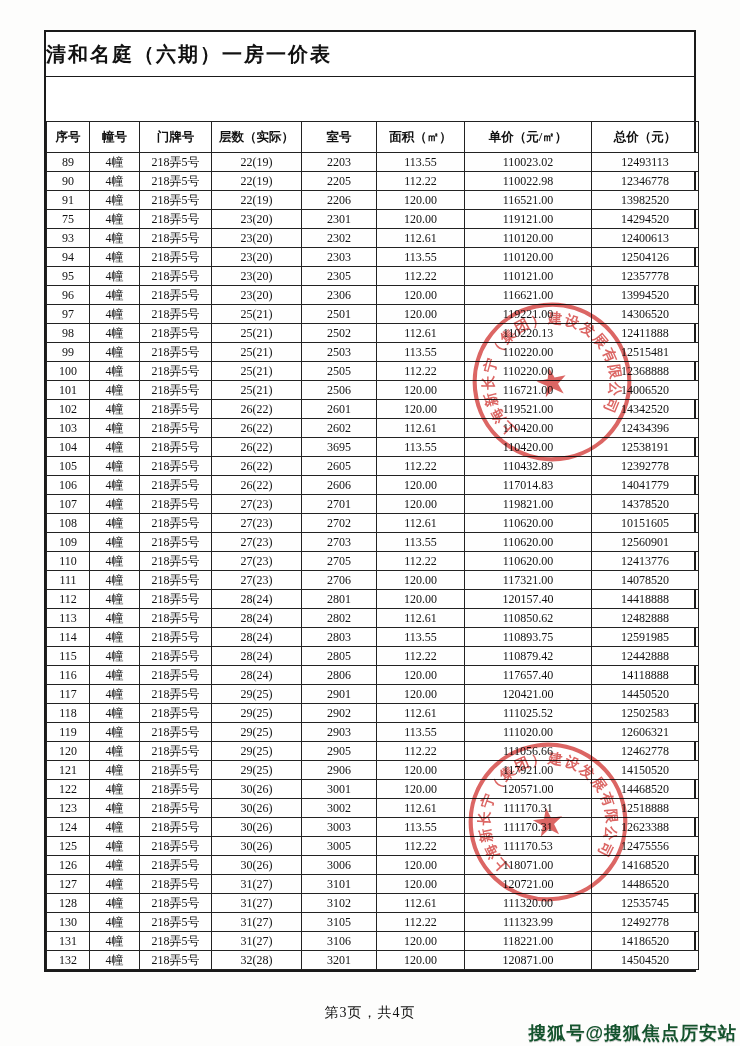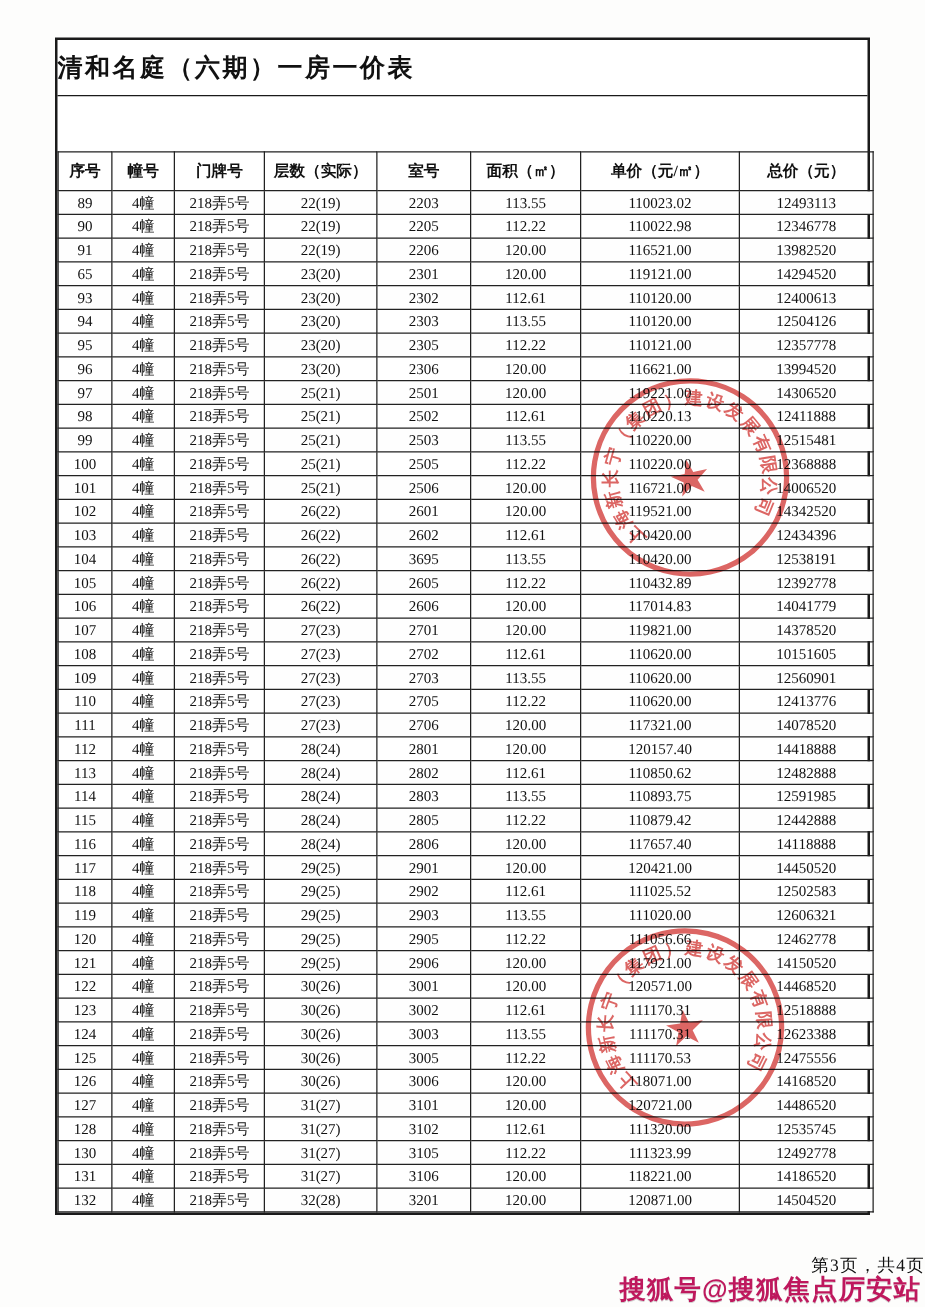--- a/index.html
+++ b/index.html
@@ -44,27 +44,27 @@
     height:30px;line-height:30px;
     font-size:12.5px;font-weight:bold;
   }
   td{
     height:18px;line-height:18px;
     font-size:12px;
   }
   tbody tr:nth-child(odd) td{background:#fefefe;}
   .page-footer{
     position:absolute;left:0;top:1004px;width:740px;
-    text-align:right;font-size:14px;letter-spacing:1px;
+    text-align:center;font-size:14px;letter-spacing:1px;
   }
   .watermark{
     position:absolute;right:3px;bottom:1px;
     font-family:"Liberation Sans", sans-serif;
-    font-size:21px;font-weight:bold;
-    color:#be185d;
+    font-size:18px;font-weight:bold;
+    color:#14532d;
     letter-spacing:1px;
     text-shadow:0 0 1px #ffffff, 0 1px 0 #c8c8c6;
   }
   .seal{
     position:absolute;
     width:168px;height:168px;
     pointer-events:none;
     mix-blend-mode:multiply;
     opacity:.72;
   }
@@ -126,21 +126,21 @@
             <td>91</td>
             <td>4幢</td>
             <td>218弄5号</td>
             <td>22(19)</td>
             <td>2206</td>
             <td>120.00</td>
             <td>116521.00</td>
             <td>13982520</td>
           </tr>
           <tr>
-            <td>65</td>
+            <td>75</td>
             <td>4幢</td>
             <td>218弄5号</td>
             <td>23(20)</td>
             <td>2301</td>
             <td>120.00</td>
             <td>119121.00</td>
             <td>14294520</td>
           </tr>
           <tr>
             <td>93</td>

